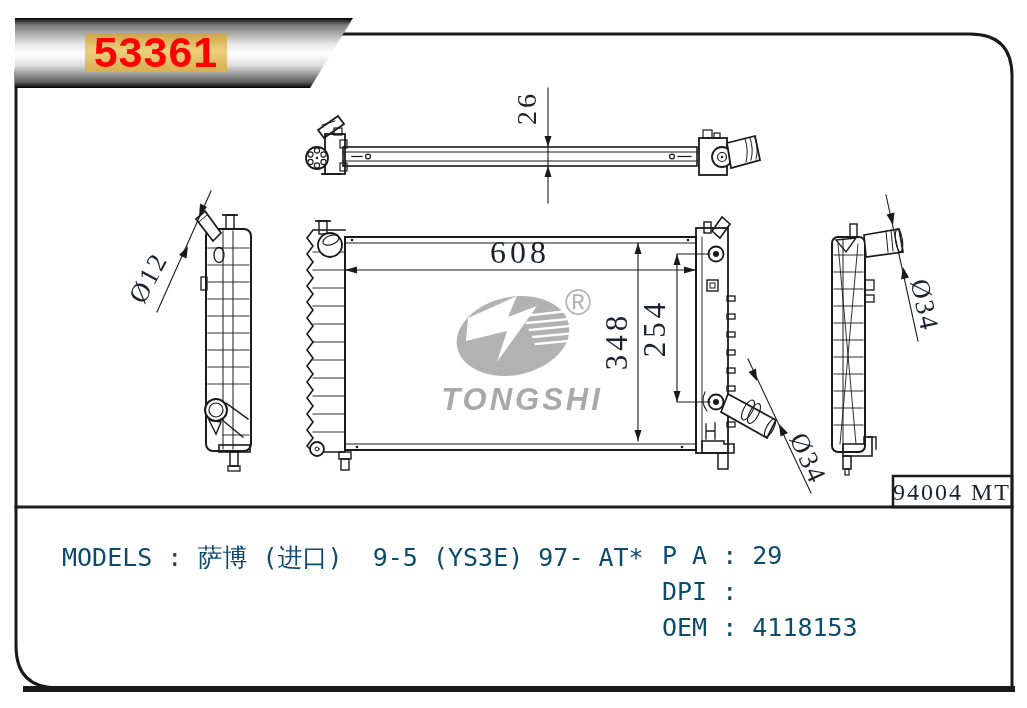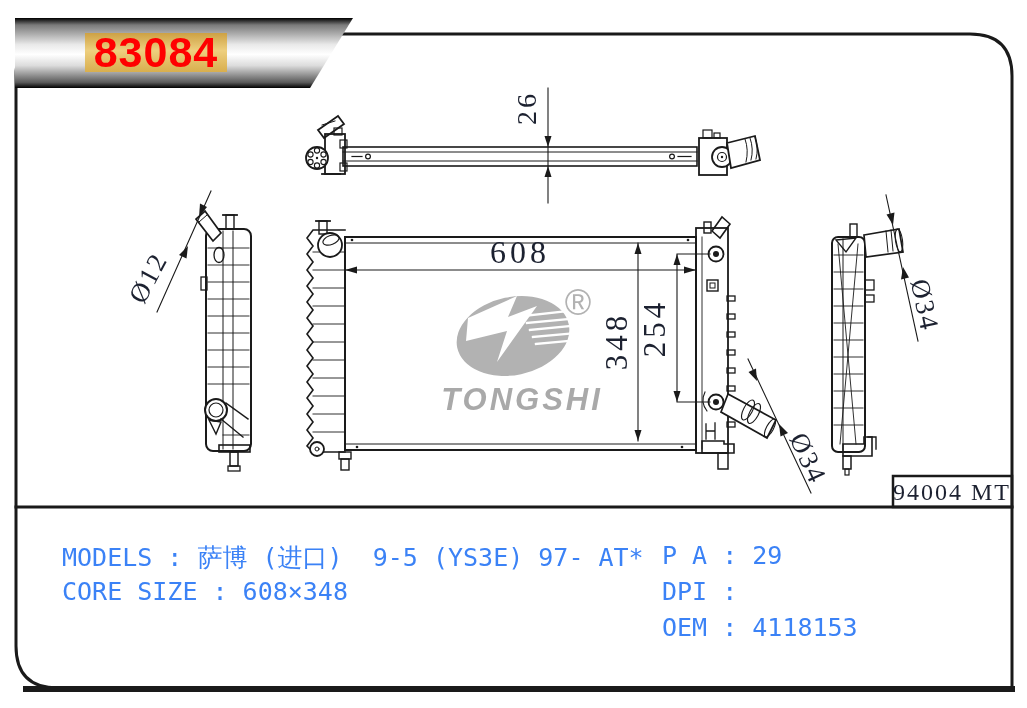--- a/index.html
+++ b/index.html
@@ -18,21 +18,21 @@
   .badge-label{
     position:absolute;left:70px;top:15px;width:142px;height:39px;
     background:linear-gradient(180deg,#cda144 0%,#eecf7e 45%,#d8ae4e 100%);
     display:flex;align-items:center;justify-content:center;
   }
   .badge-label span{
     font-size:43px;font-weight:bold;line-height:1;color:#ff0000;letter-spacing:1px;
   }
   
   .spec-row{
-    position:absolute;white-space:pre;color:#3b82f6;
+    position:absolute;white-space:pre;color:#0c4a6e;
     font-family:"DejaVu Sans Mono","Liberation Sans",monospace;
     font-size:25px;letter-spacing:0px;z-index:2;
   }
   .col-left{left:62px;}
   .col-right{left:662px;}
   .r0{top:541px}.r1{top:577px}.r2{top:613px}.r3{top:647px}
 </style>
 </head>
 <body>
 
@@ -250,23 +250,22 @@
       <line x1="748" y1="359" x2="811" y2="493" stroke-width="1.1"></line>
       <polygon points="757,381 756,368.5 748.5,372" fill="#1a1a1a" stroke="none"></polygon>
       <polygon points="779,424 788,433 780.5,436.5" fill="#1a1a1a" stroke="none"></polygon>
       <text x="800" y="462" text-anchor="middle" transform="rotate(65 800 462)" fill="#1c2130" stroke="none" font-family="Liberation Serif,serif" font-size="27" letter-spacing="2">Ø34</text>
     </g>
   </g>
 </svg>
 
 <div class="badge">
   <div class="badge-label">
-    <span>83084</span>
+    <span>53361</span>
   </div>
 </div>
 
 <div class="spec-row col-left r0">MODELS : 萨博 (进口)  9-5 (YS3E) 97- AT*</div>
-<div class="spec-row col-left r1">CORE SIZE : 608×348</div>
 <div class="spec-row col-right r0">P A : 29</div>
 <div class="spec-row col-right r1">DPI :</div>
 <div class="spec-row col-right r2">OEM : 4118153</div>
 
 </div>
 
 </body></html>

